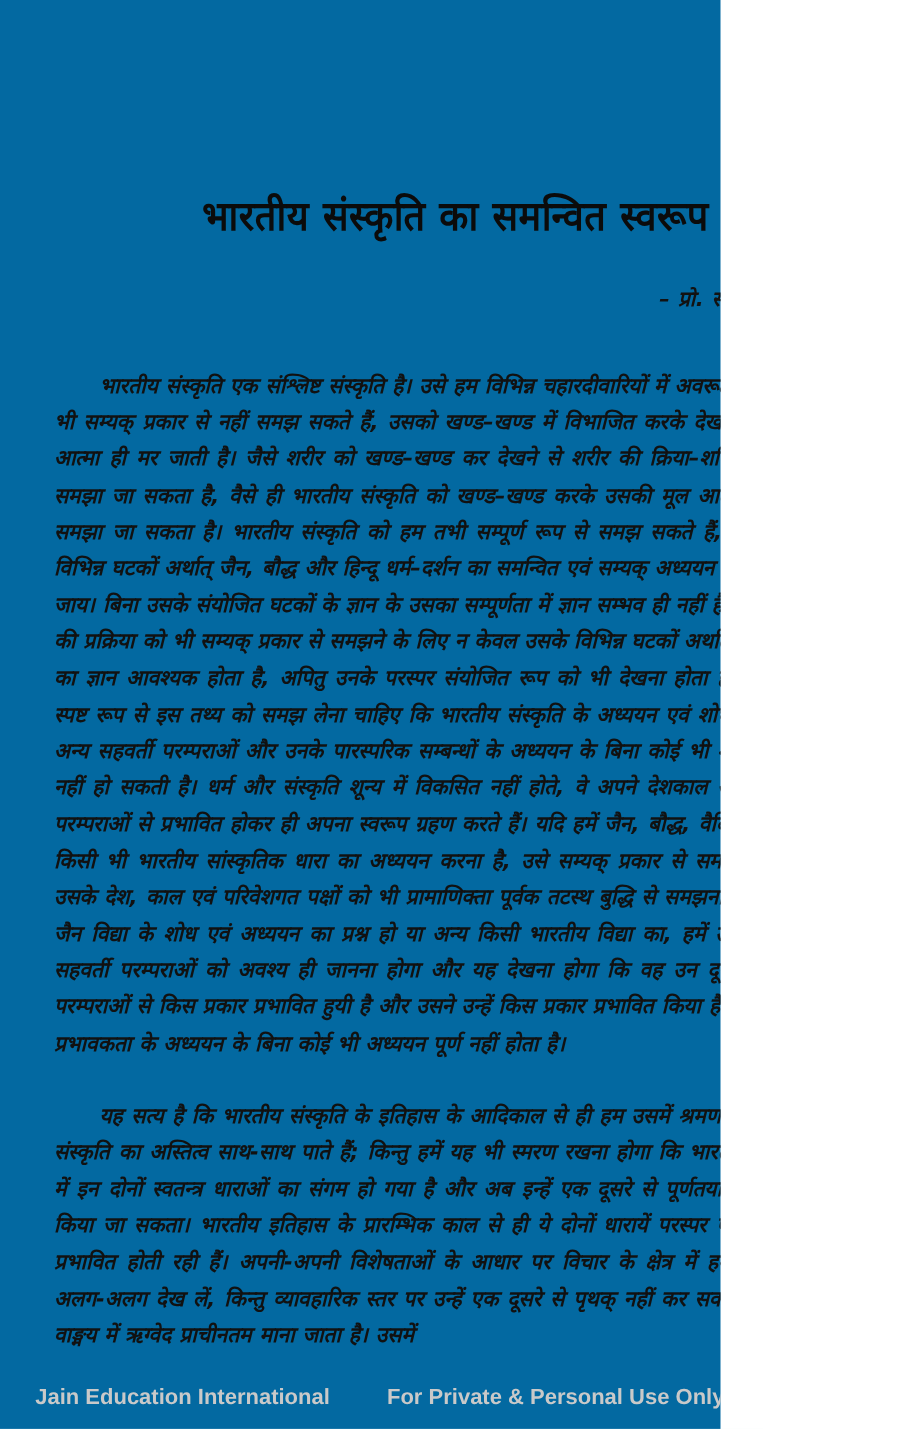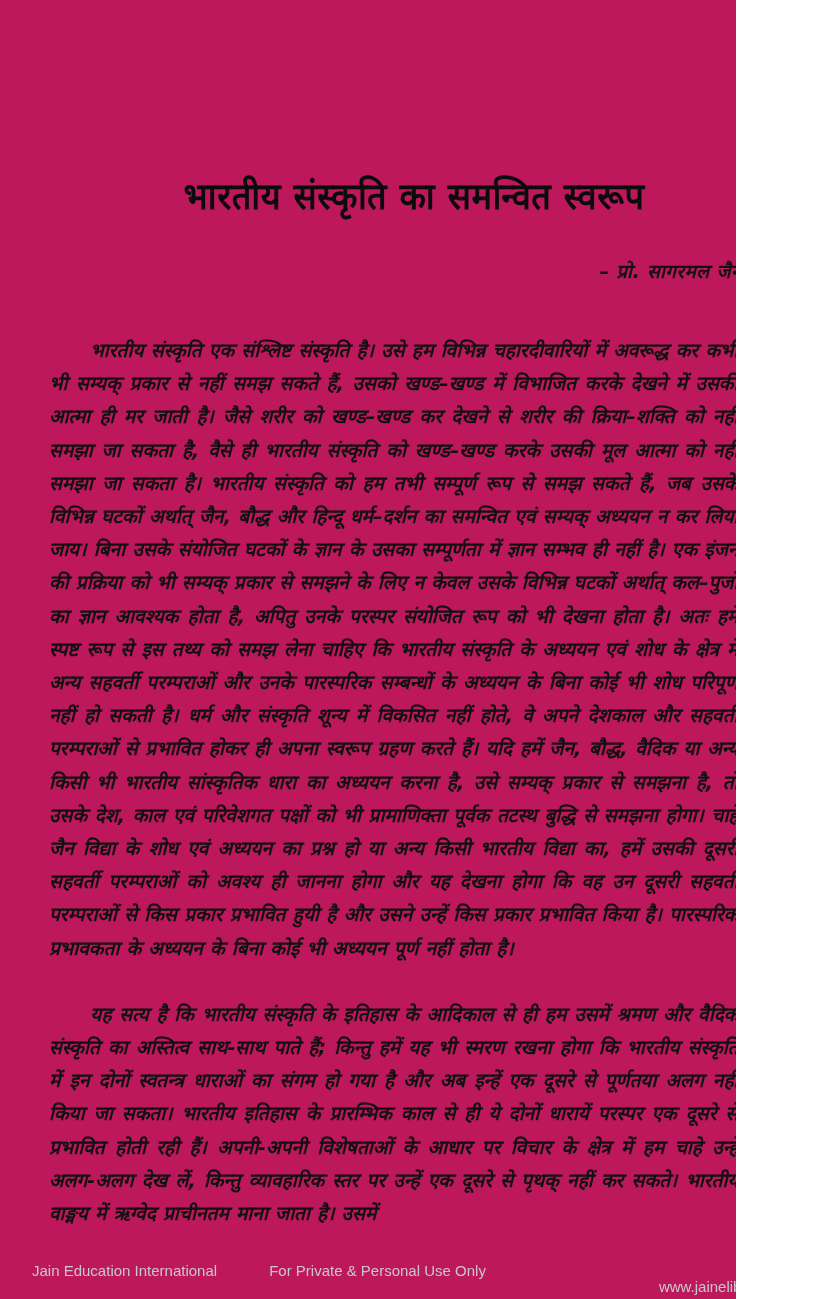--- a/index.html
+++ b/index.html
@@ -4,23 +4,23 @@
 <title>भारतीय संस्कृति का समन्वित स्वरूप</title>
 <style>
   html, body {
     margin: 0;
     padding: 0;
     background: #ffffff;
   }
 
   .page {
     position: relative;
-    width: 736px;
+    width: 655px;
     height: 1299px;
-    background: #be185d;
+    background: #0369a1;
     overflow: hidden;
     font-family: "DejaVu Sans", sans-serif;
   }
 
   
   .title-block {
     position: absolute;
     left: 0;
     top: 176px;
     width: 828px;
@@ -87,22 +87,22 @@
     left: 0;
     top: 1255px;
     width: 828px;
     height: 30px;
     display: flex;
     align-items: center;
   }
 
   .footer-cell {
     font-family: "Liberation Sans", sans-serif;
-    font-size: 15px;
-    font-weight: 400;
+    font-size: 20px;
+    font-weight: 700;
     color: #c9c9c9;
     white-space: nowrap;
   }
 
   .footer-left   { margin-left: 32px; }
   .footer-center { margin-left: 52px; }
   .footer-right  { margin-left: auto; margin-right: 36px; margin-top: 33px; }
 </style>
 </head>
 <body>

